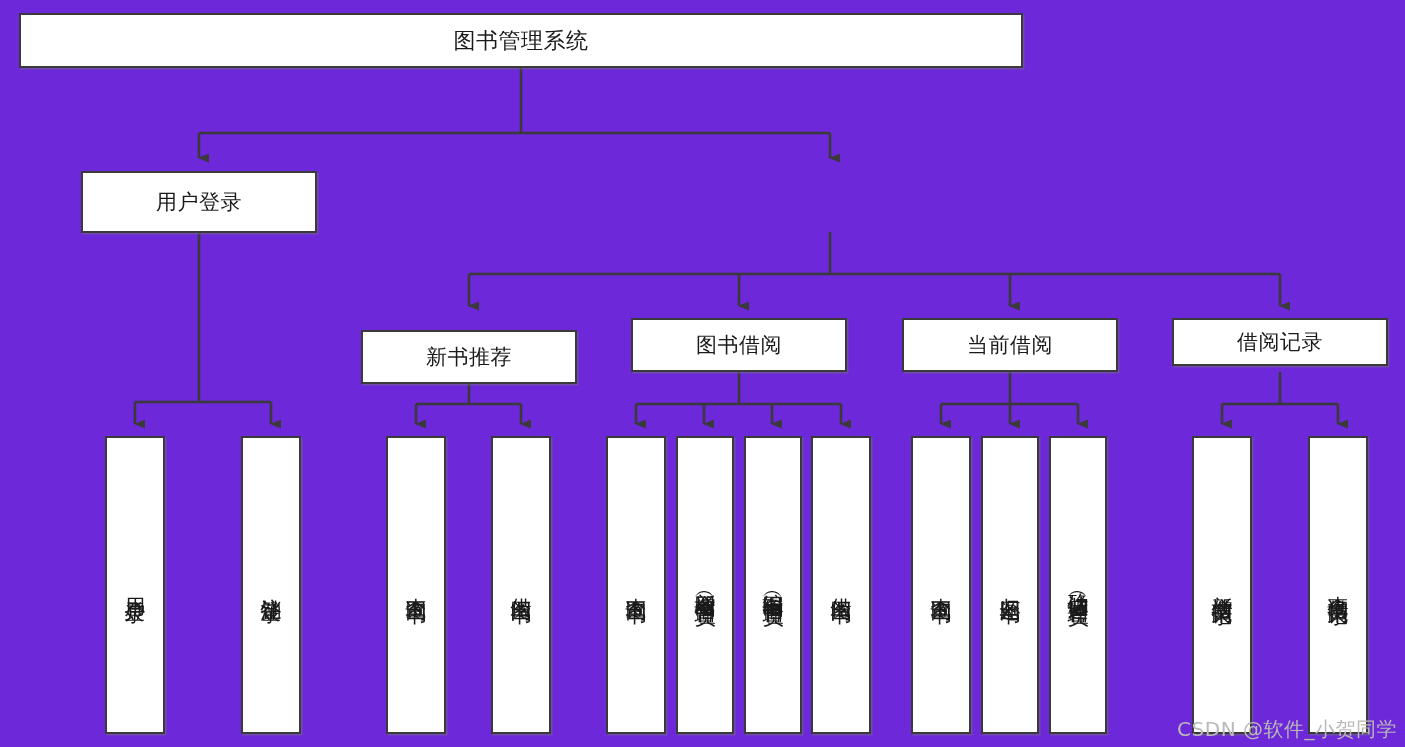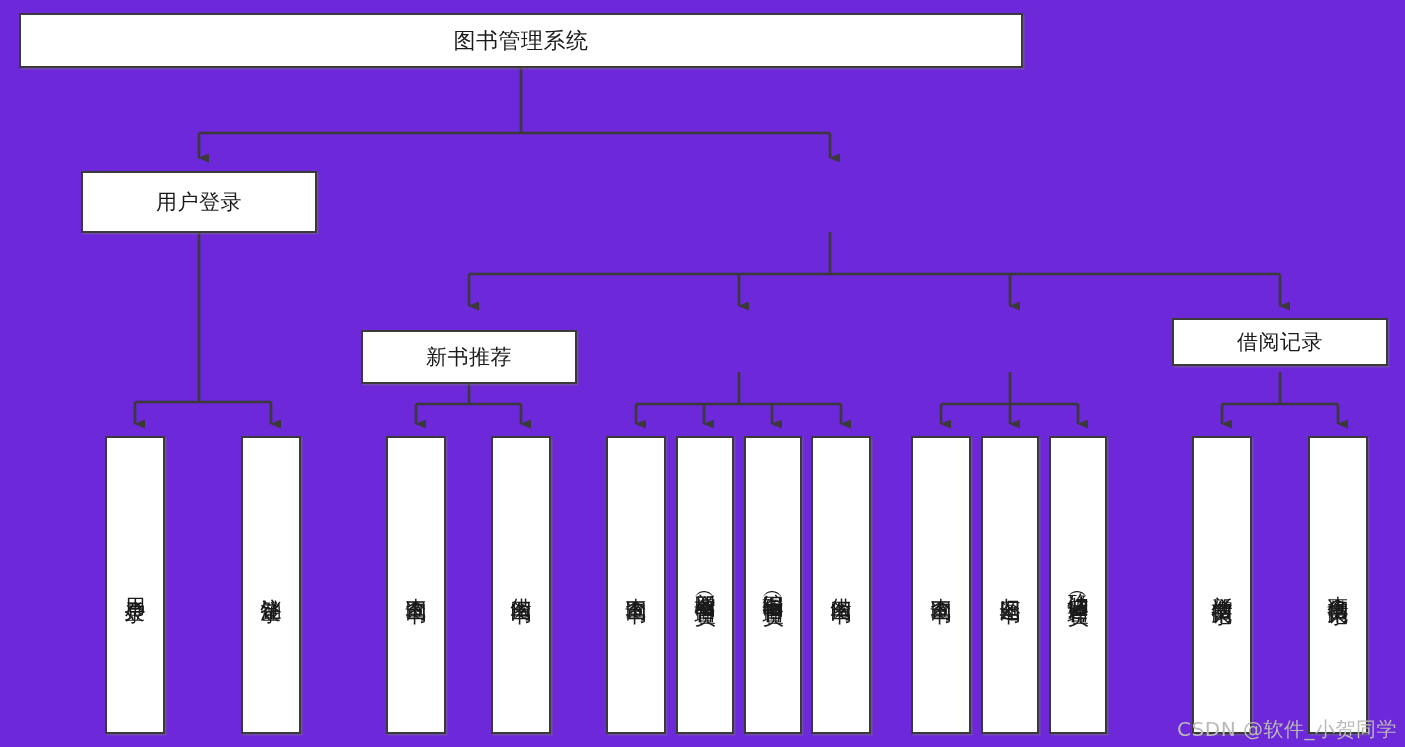--- a/index.html
+++ b/index.html
@@ -137,21 +137,27 @@
 
   <div class="node h" style="left:81px; top:171px; width:236px; height:62px;">
     <span class="label">用户登录</span>
   </div>
 
 
   <div class="node h" style="left:361px; top:318px; width:216px; height:54px;margin-top:12px;">
     <span class="label">新书推荐</span>
   </div>
 
-
+  <div class="node h" style="left:631px; top:318px; width:216px; height:54px;">
+    <span class="label">图书借阅</span>
+  </div>
+
+  <div class="node h" style="left:902px; top:318px; width:216px; height:54px;">
+    <span class="label">当前借阅</span>
+  </div>
 
   <div class="node h" style="left:1172px; top:318px; width:216px; height:48px;">
     <span class="label">借阅记录</span>
   </div>
 
   <div class="node v" style="left:105px; top:436px; width:60px; height:298px;">
     <span class="label">用户登录</span>
   </div>
 
   <div class="node v" style="left:241px; top:436px; width:60px; height:298px;">

